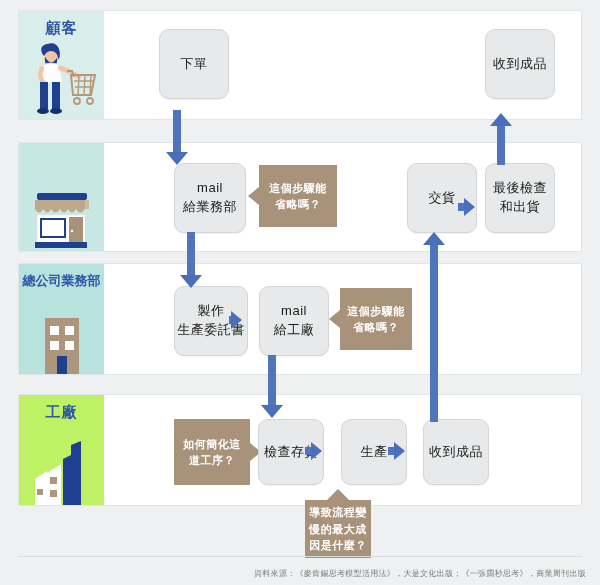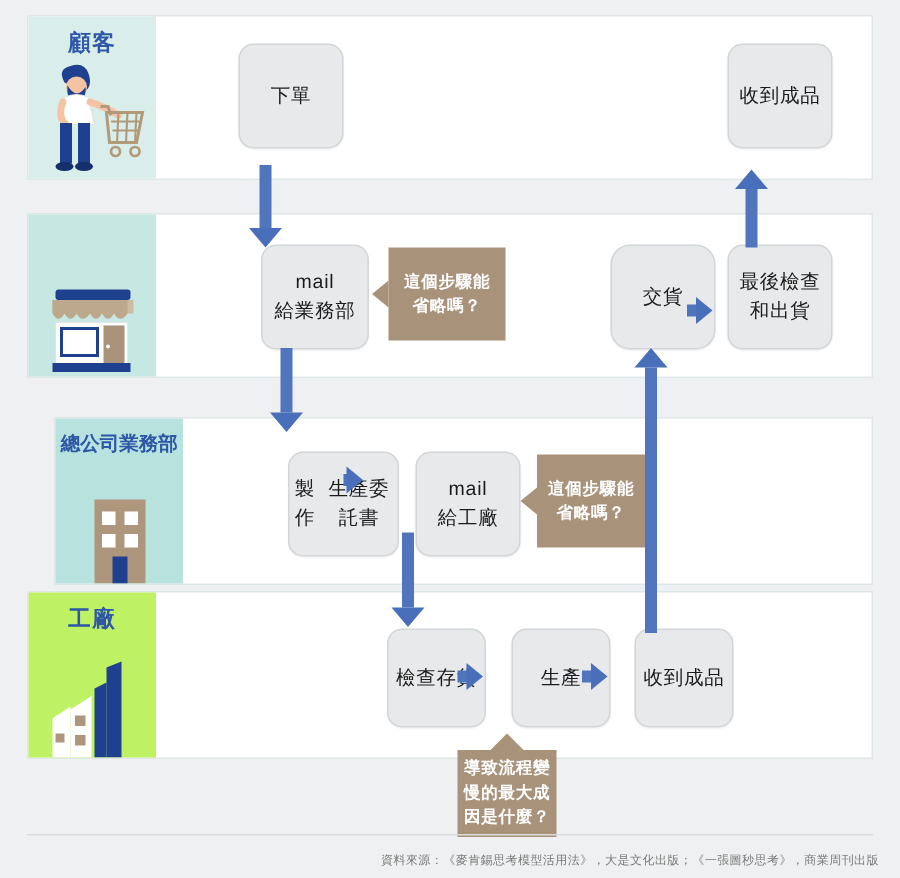--- a/index.html
+++ b/index.html
@@ -189,45 +189,45 @@
       <span>mail</span>
       <span>給業務部</span>
     </div>
 
     <div class="callout" style="left:240px;top:22px;width:78px;height:62px;flex-direction:column;">
       <i class="tail tail-left"></i>
       <span>這個步驟能</span>
       <span>省略嗎？</span>
     </div>
 
-    <div class="box" style="left:388px;top:20px;width:70px;height:70px;border-radius:13px;">
+    <div class="box" style="left:388px;top:20px;width:70px;height:70px;">
       <span>交貨</span>
     </div>
 
     <div class="box" style="left:466px;top:20px;width:70px;height:70px;flex-direction:column;">
       <span>最後檢查</span>
       <span>和出貨</span>
     </div>
   </div>
 
-  <div class="lane" style="top:278px;height:112px;margin-left:18px;">
+  <div class="lane" style="top:263px;height:112px;">
     <div class="lane-head" style="background:#b7e2dd;">
       <div class="lane-title small">總公司業務部</div>
 
       <svg width="85" height="74" viewBox="0 0 85 74" style="position:absolute;bottom:0;left:0;">
         <rect x="26" y="18" width="34" height="56" fill="#ad967c"></rect>
         <rect x="31" y="26" width="9" height="9" fill="#ffffff"></rect>
         <rect x="46" y="26" width="9" height="9" fill="#ffffff"></rect>
         <rect x="31" y="41" width="9" height="9" fill="#ffffff"></rect>
         <rect x="46" y="41" width="9" height="9" fill="#ffffff"></rect>
         <rect x="38" y="56" width="10" height="18" fill="#1f3f8f"></rect>
       </svg>
     </div>
 
-    <div class="box" style="left:155px;top:22px;width:74px;height:70px;flex-direction:row;">
+    <div class="box" style="left:155px;top:22px;width:74px;height:70px;flex-direction:column;">
       <span>製作</span>
       <span>生產委託書</span>
     </div>
 
     <div class="box" style="left:240px;top:22px;width:70px;height:70px;flex-direction:column;">
       <span>mail</span>
       <span>給工廠</span>
     </div>
 
     <div class="callout" style="left:321px;top:24px;width:72px;height:62px;flex-direction:column;">
@@ -246,20 +246,25 @@
         <path d="M44 30 l8 -4 l0 50 l-8 0 z" fill="#1f3f8f"></path>
         <path d="M16 50 l12 -8 l0 34 l-12 0 z" fill="#ffffff"></path>
         <path d="M28 44 l14 -9 l0 41 l-14 0 z" fill="#ffffff"></path>
         <rect x="18" y="60" width="6" height="6" fill="#ad967c"></rect>
         <rect x="31" y="48" width="7" height="7" fill="#ad967c"></rect>
         <rect x="31" y="61" width="7" height="7" fill="#ad967c"></rect>
         <rect x="18" y="48" width="4" height="5" fill="#ffffff"></rect>
       </svg>
     </div>
 
+    <div class="callout" style="left:155px;top:24px;width:76px;height:66px;flex-direction:column;">
+      <i class="tail" style="right:-11px;top:50%;margin-top:-9px;border-top:9px solid transparent;border-bottom:9px solid transparent;border-left:11px solid #a8927a;"></i>
+      <span>如何簡化這</span>
+      <span>道工序？</span>
+    </div>
 
     <div class="box" style="left:239px;top:24px;width:66px;height:66px;">
       <span>檢查存貨</span>
     </div>
 
     <div class="box" style="left:322px;top:24px;width:66px;height:66px;">
       <span>生產</span>
     </div>
 
     <div class="box" style="left:404px;top:24px;width:66px;height:66px;">

